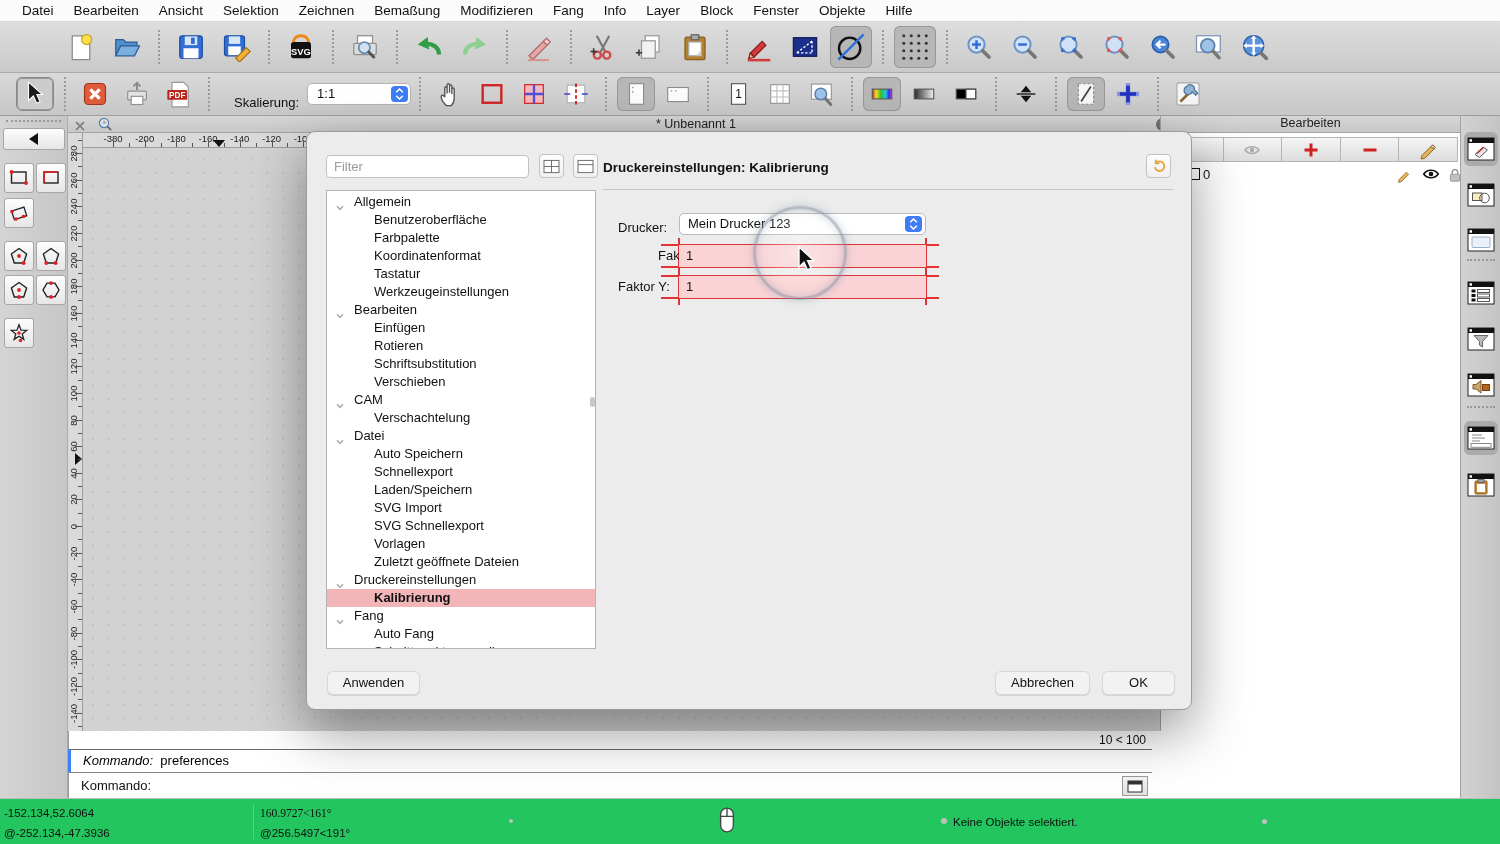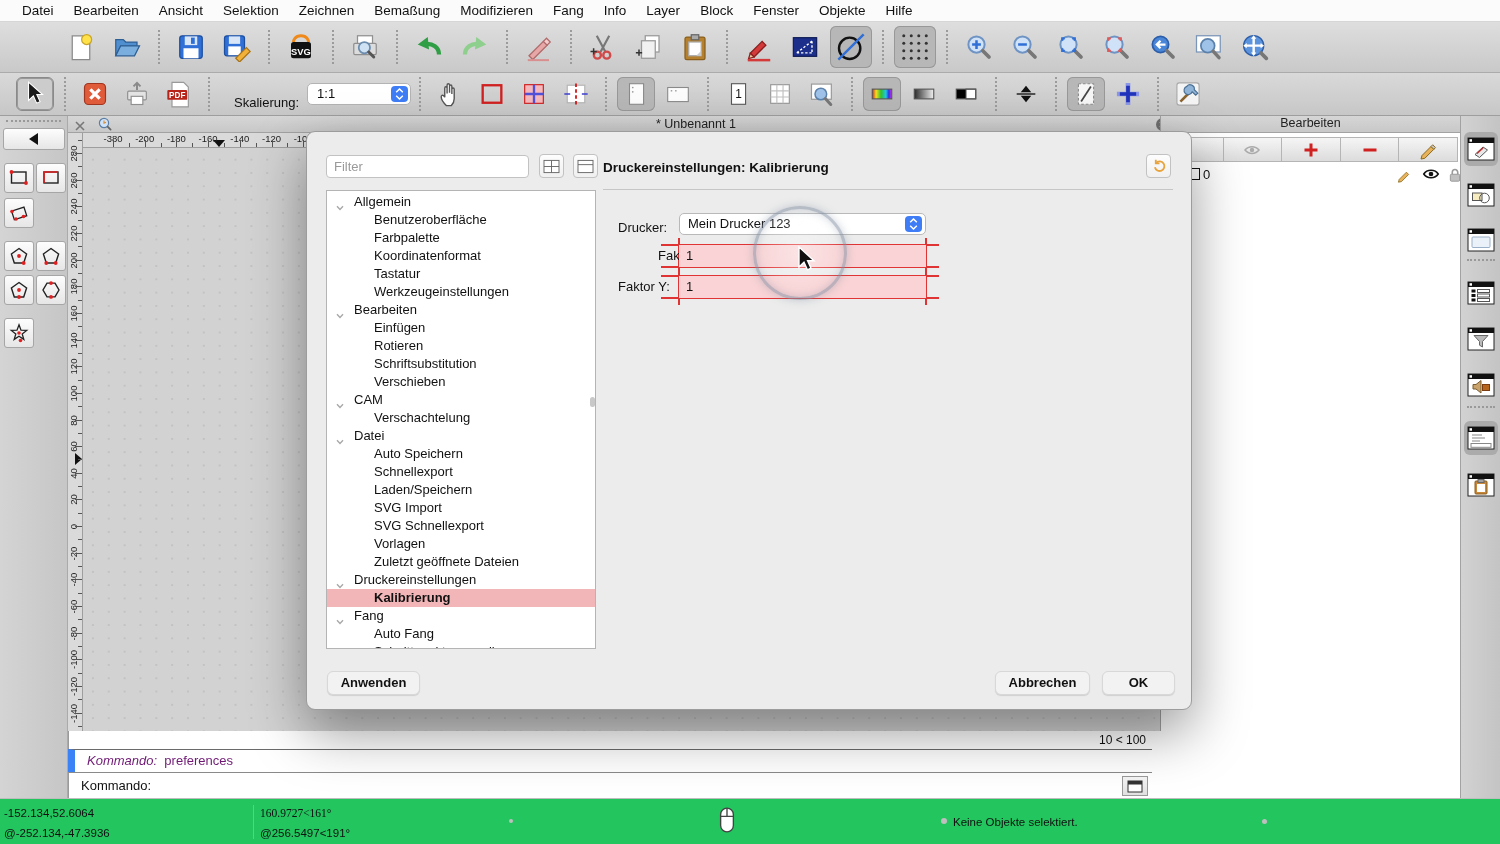--- a/index.html
+++ b/index.html
@@ -65,21 +65,21 @@
   #dock{position:absolute;left:1460px;top:116px;width:40px;height:682px;
     background:linear-gradient(90deg,#d2d2d2,#c4c4c4);border-left:1px solid #a2a2a2;}
   .dockbtn{position:absolute;left:3px;width:34px;height:34px;border-radius:6px;display:flex;align-items:center;justify-content:center;}
   .dockbtn.active{background:#ababab;}
   .dockdiv{position:absolute;left:6px;width:28px;border-top:2px dotted #999;}
   
   #belowcanvas{position:absolute;left:1152px;top:731px;width:308px;height:67px;background:#fff;}
   #gridinfo{position:absolute;left:68px;top:731px;width:1084px;height:18px;background:#fff;
     font-size:12px;color:#111;text-align:right;padding:2px 6px 0 0;border-left:1px solid #9a9a9a;}
   #cmdhistory{position:absolute;left:68px;top:749px;width:1084px;height:23px;background:#fff;
-    border-top:1px solid #6a6a6a;font-size:13px;color:#701a75;padding:3px 0 0 12px;border-left:7px solid #3b82f6;}
+    border-top:1px solid #6a6a6a;font-size:13px;color:#000000;padding:3px 0 0 12px;border-left:3px solid #3b82f6;}
   #cmdhistory .kw{font-style:italic;}
   #cmdinput{position:absolute;left:68px;top:772px;width:1084px;height:26px;background:#fff;
     border-top:1px solid #8a8a8a;font-size:13px;color:#111;padding:5px 0 0 12px;border-left:1px solid #9a9a9a;}
   #cmdwinbtn{position:absolute;right:4px;top:3px;width:26px;height:20px;border:1px solid #9a9a9a;
     background:linear-gradient(#f6f6f6,#e0e0e0);display:flex;align-items:center;justify-content:center;}
   
   #statusbar{position:absolute;left:0;top:798px;width:1500px;height:46px;background:#22c55e;border-top:1px solid #bdbdbd;}
   .st{position:absolute;font-size:11.5px;color:#111;}
   #stdiv{position:absolute;left:253px;top:6px;height:34px;border-left:1px solid #a5a5a5;}
   .dot{position:absolute;border-radius:50%;background:#bfbfbf;}
@@ -104,21 +104,21 @@
   .flabel{position:absolute;left:311px;font-size:13px;color:#111;height:22px;line-height:22px;}
   #printer-select{position:absolute;left:372px;top:81px;width:247px;height:22px;background:#fff;border:1px solid #b9b9b9;
     border-radius:5px;font-size:13px;line-height:20px;padding-left:8px;color:#111;}
   #printer-select .stepper{position:absolute;right:3px;top:2px;width:17px;height:16px;border-radius:4px;background:#3f7df6;
     display:flex;align-items:center;justify-content:center;}
   .ffield{position:absolute;left:372px;width:247px;height:22px;background:#f9d3d5;font-size:13px;line-height:22px;padding-left:7px;color:#111;}
   .crop{position:absolute;background:#e03434;}
   .croph{height:1.5px;left:354px;width:278px;}
   .cropv{width:1.5px;height:36px;}
   .dbtn{position:absolute;top:539px;height:24px;border-radius:6px;background:#f2f2f2;border:1px solid #d8d8d8;
-    box-shadow:0 1px 1px rgba(0,0,0,.12);font-size:13px;color:#111;text-align:center;line-height:22px;font-weight:bold;}
+    box-shadow:0 1px 1px rgba(0,0,0,.12);font-size:13px;color:#111;text-align:center;line-height:22px;}
   
   #cursor-ring{position:absolute;left:753px;top:206px;width:94px;height:94px;border-radius:50%;z-index:20;
     border:3px solid rgba(125,140,160,.5);background:radial-gradient(circle,rgba(255,255,255,.38),rgba(255,255,255,.04) 72%);
     box-shadow:0 0 8px rgba(110,125,150,.35), inset 0 0 8px rgba(110,125,150,.3);}
   #cursor-arrow{position:absolute;left:796px;top:245px;z-index:21;}
 </style>
 </head>
 <body>
 
 <div id="menubar">

